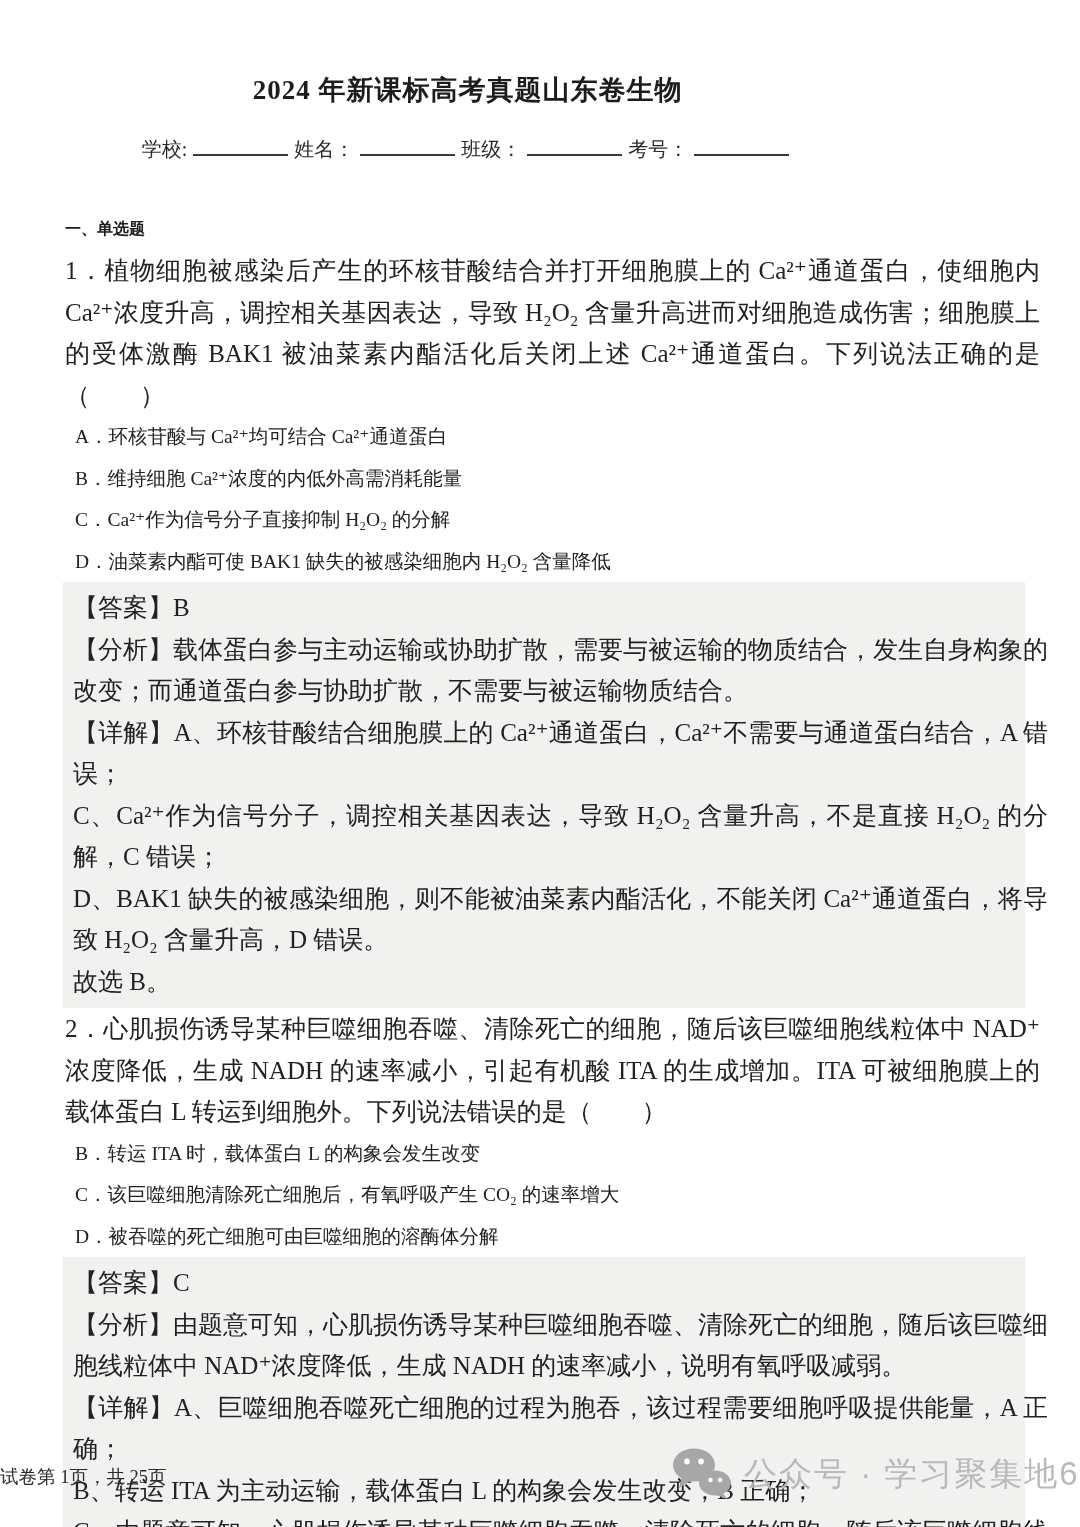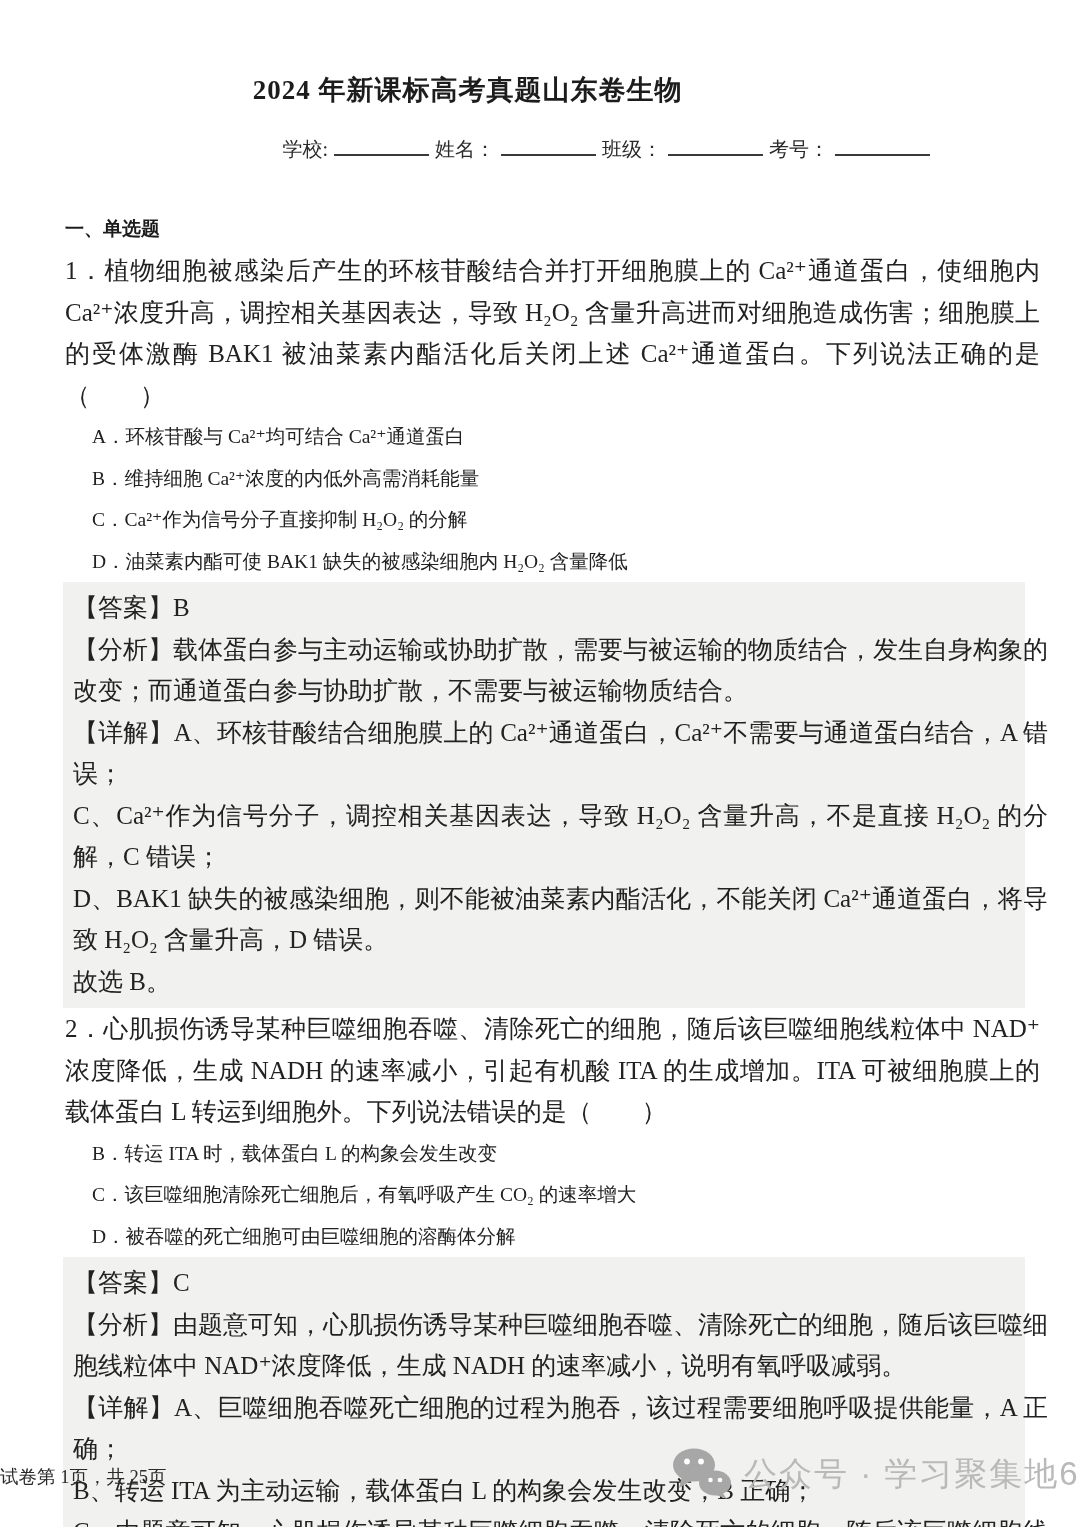--- a/index.html
+++ b/index.html
@@ -15,21 +15,21 @@
     text-align:center;
     font-size:27px;
     font-weight:600;
     line-height:40px;
     letter-spacing:1px;
     color:#1c1c1c;
     margin:0;
   }
   .meta-line{
     margin-top:24px;
-    text-align:right;
+    text-align:center;
     font-size:20px;
     line-height:30px;
     color:#2a2a2a;
     white-space:nowrap;
   }
   .meta-field{display:inline-block;margin:0 1px;}
   .field-label{display:inline-block;}
   .blank{
     display:inline-block;
     width:95px;
@@ -37,36 +37,36 @@
     border-bottom:2px solid #3a3a3a;
     margin:0 4px 0 6px;
     vertical-align:baseline;
   }
   .content{
     margin-left:65px;
     width:975px;
   }
   .section-heading{
     margin-top:44px;
-    font-size:19px;
+    font-size:16px;
     font-weight:bold;
     line-height:42px;
     color:#1c1c1c;
   }
   .para{
     font-size:25px;
     line-height:41.5px;
     text-align:justify;
     color:#222222;
     margin:0;
   }
   .option{
     font-size:19.5px;
     line-height:41.5px;
-    margin:0 0 0 27px;
+    margin:0 0 0 10px;
     color:#222222;
   }
   .answer-block{
     background:#f1f1ef;
     width:952px;
     margin-left:-2px;
     padding:5px 0 6px 10px;
   }
   .answer-block .para{width:975px;}
   .footer{

